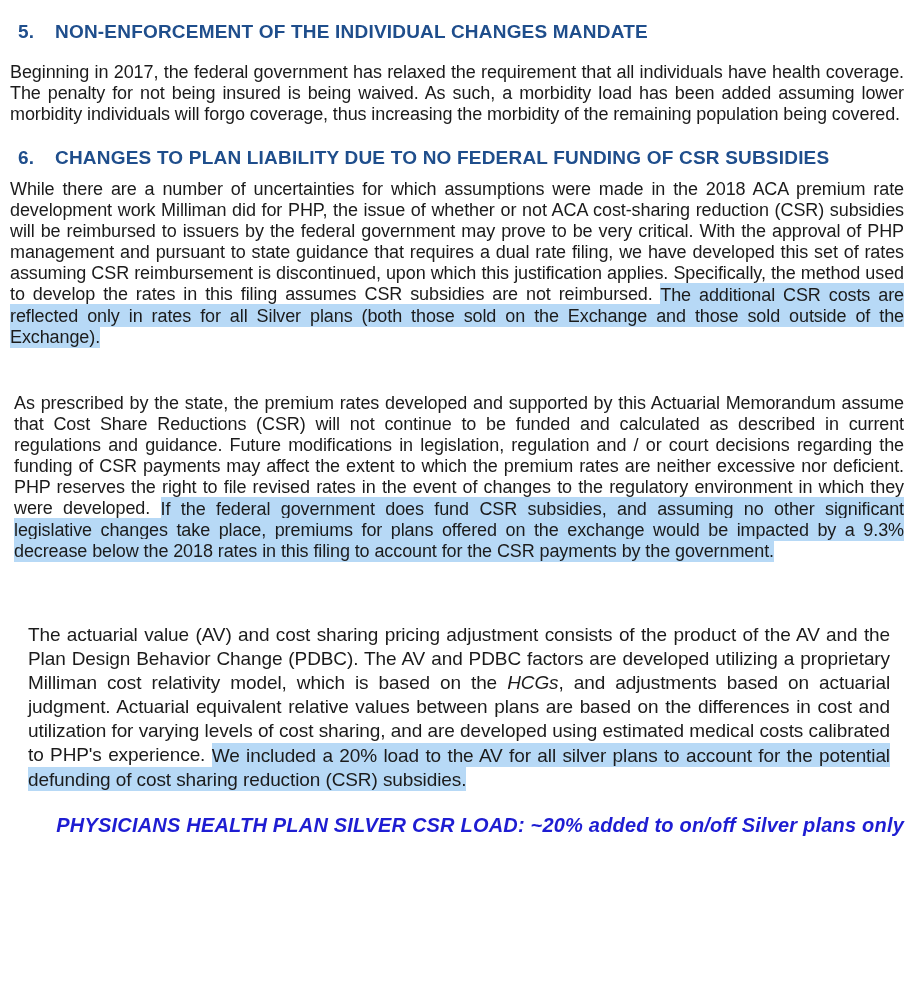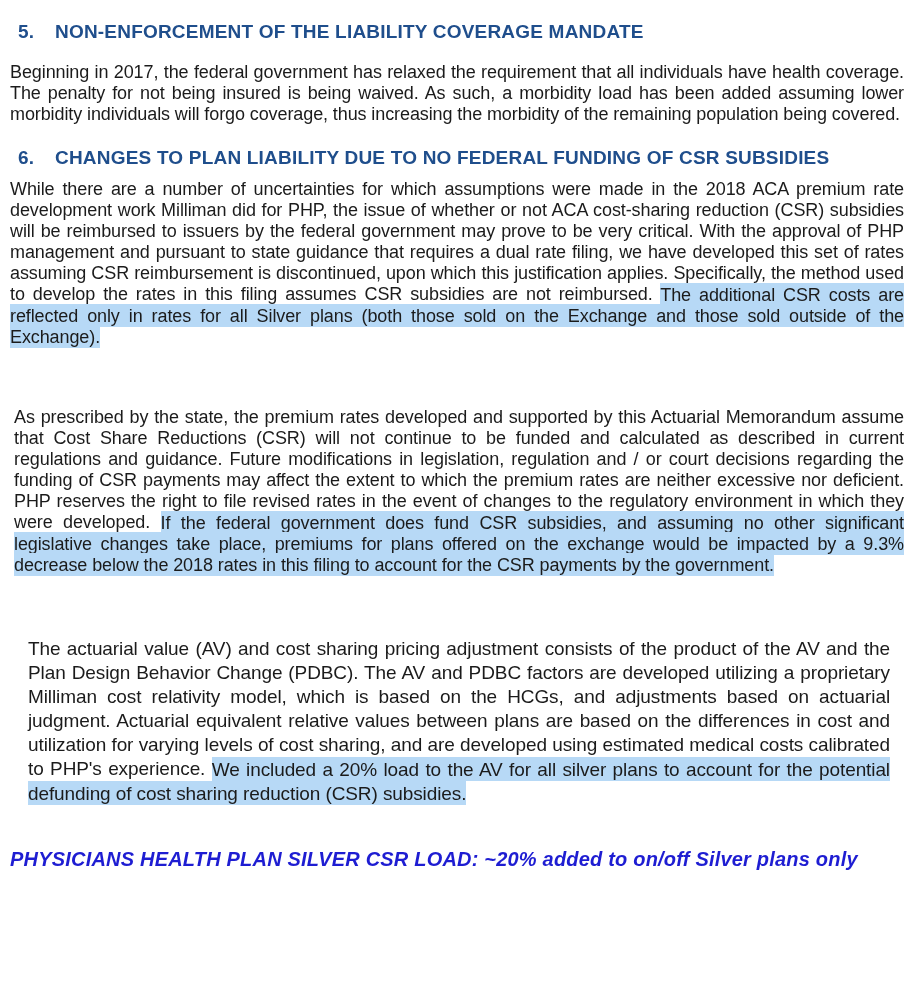--- a/index.html
+++ b/index.html
@@ -36,45 +36,45 @@
     margin: 0;
     text-align: justify;
     font-size: 18px;
     line-height: 21px;
     color: var(--body-text, #1b1b1b);
     letter-spacing: -0.1px;
   }
   .p1 { margin-top: 19px; }
   .h6 { margin-top: 21px; }
   .p2 { margin-top: 10px; }
-  .p3 { margin-top: 60px; margin-left: 4px; }
+  .p3 { margin-top: 46px; margin-left: 4px; }
   .p4 { margin-top: 62px; margin-left: 18px; margin-right: 14px; font-size: 19px; line-height: 24px; }
   .hl {
     background: var(--highlight, #b7d9f6);
     padding: 1.5px 0;
   }
-  .it { }
+  .it { font-style: italic; }
   .annotation {
-    margin-top: 43px;
-    text-align: left;
+    margin-top: 23px;
+    text-align: right;
     font-weight: 700;
     font-style: italic;
     font-size: 20px;
     letter-spacing: 0.2px;
     color: var(--annotation-text, #1e1dd2);
   }
 </style>
 </head>
 <body>
 
 <div class="doc">
 
   <h2 class="heading h5">
     <span class="hnum">5.</span>
-    <span class="htext">NON-ENFORCEMENT OF THE LIABILITY COVERAGE MANDATE</span>
+    <span class="htext">NON-ENFORCEMENT OF THE INDIVIDUAL CHANGES MANDATE</span>
   </h2>
 
   <p class="para p1"><span>Beginning in 2017, the federal government has relaxed the requirement that all individuals have health coverage. The penalty for not being insured is being waived. As such, a morbidity load has been added assuming lower morbidity individuals will forgo coverage, thus increasing the morbidity of the remaining population being covered.</span></p>
 
   <h2 class="heading h6">
     <span class="hnum">6.</span>
     <span class="htext">CHANGES TO PLAN LIABILITY DUE TO NO FEDERAL FUNDING OF CSR SUBSIDIES</span>
   </h2>
 
   <p class="para p2"><span>While there are a number of uncertainties for which assumptions were made in the 2018 ACA premium rate development work Milliman did for PHP, the issue of whether or not ACA cost-sharing reduction (CSR) subsidies will be reimbursed to issuers by the federal government may prove to be very critical. With the approval of PHP management and pursuant to state guidance that requires a dual rate filing, we have developed this set of rates assuming CSR reimbursement is discontinued, upon which this justification applies. Specifically, the method used to develop the rates in this filing assumes CSR subsidies are not reimbursed. </span><span class="hl">The additional CSR costs are reflected only in rates for all Silver plans (both those sold on the Exchange and those sold outside of the Exchange).</span></p>

